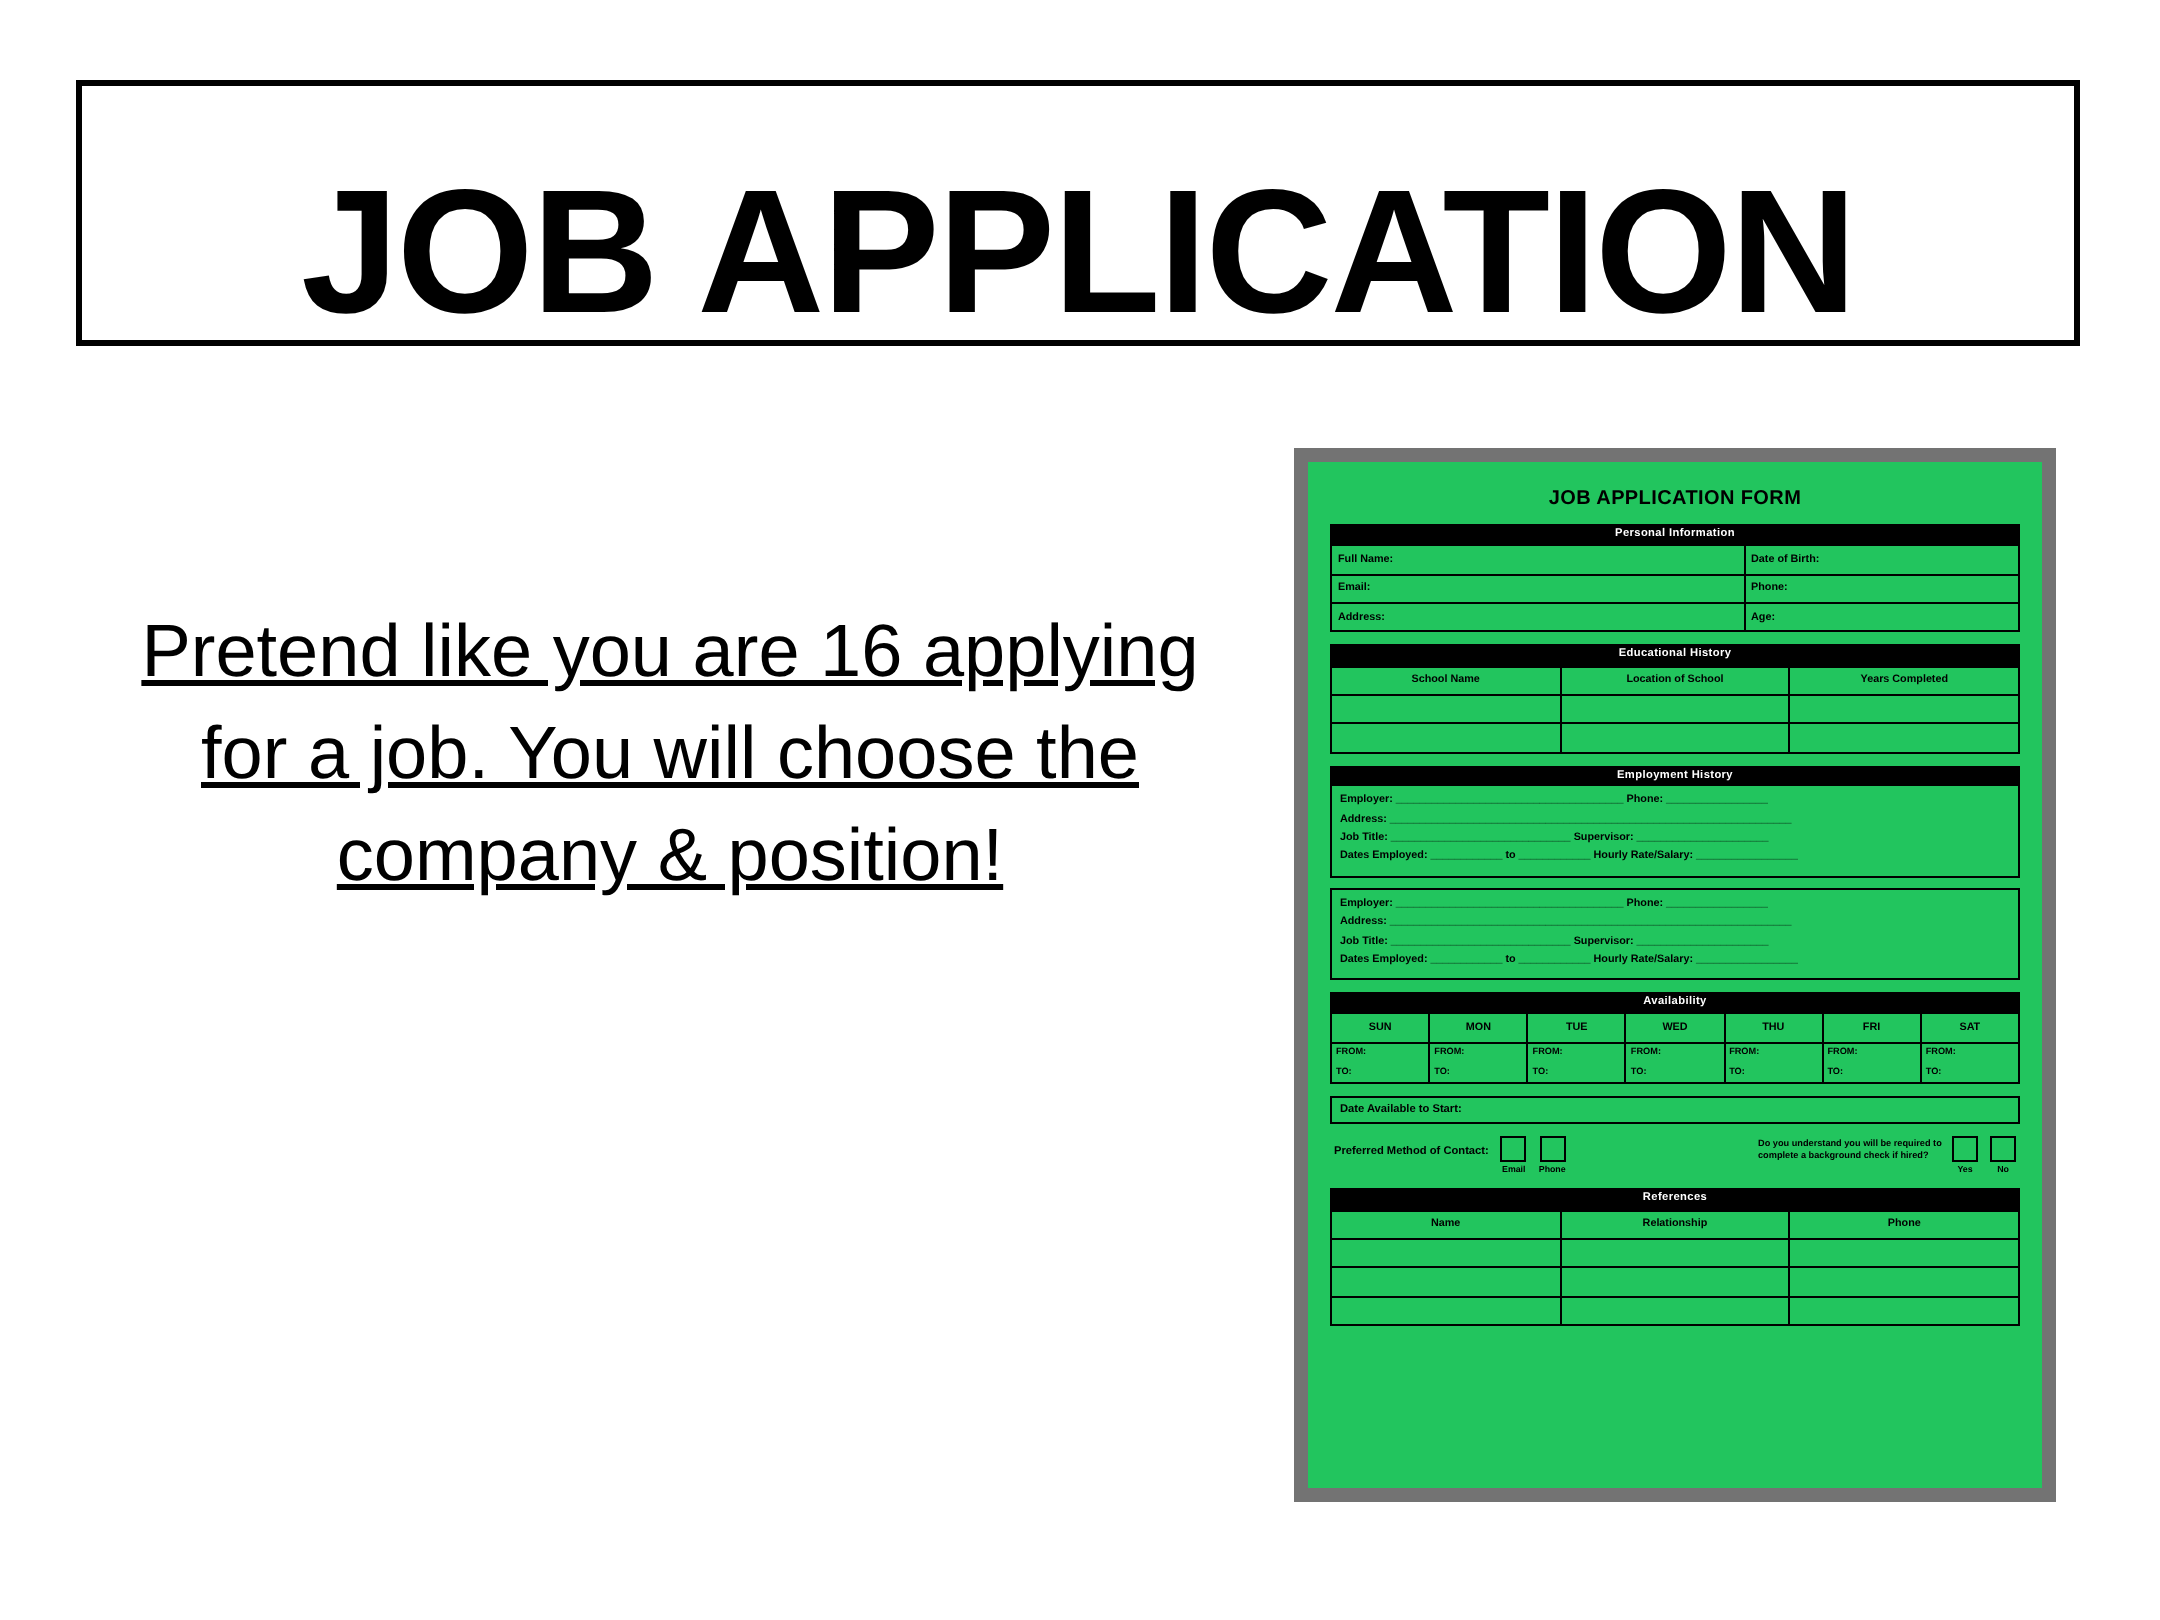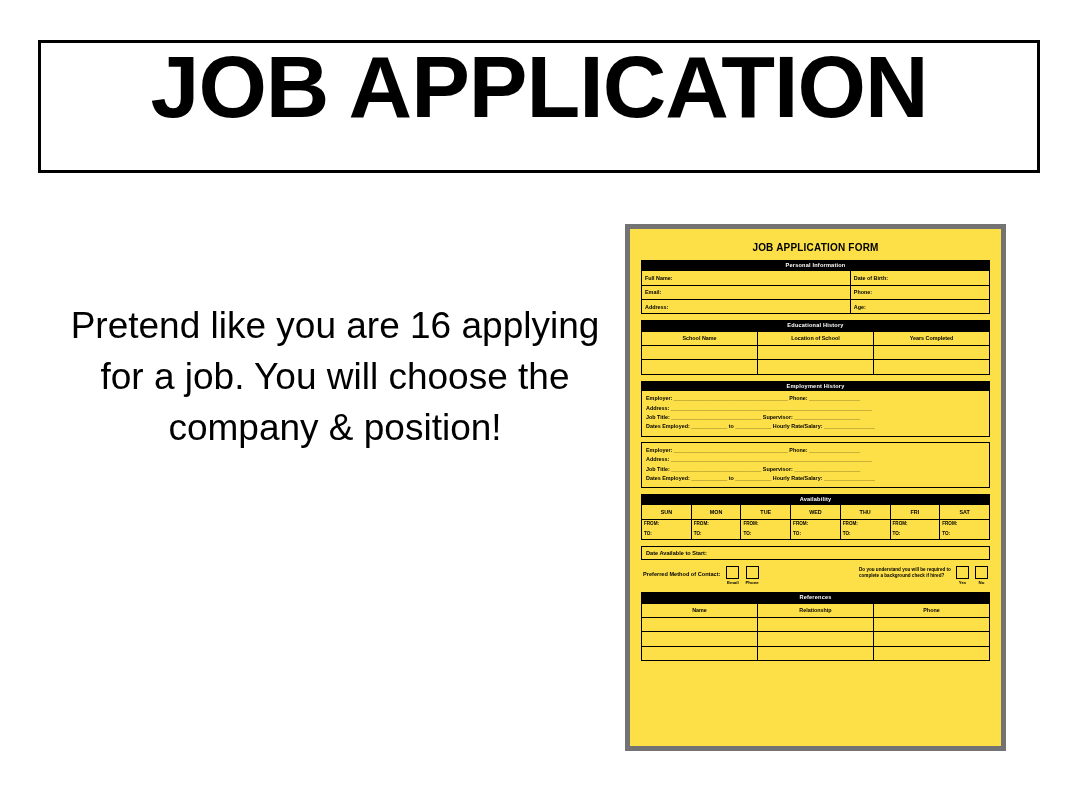--- a/index.html
+++ b/index.html
@@ -18,21 +18,21 @@
   
   .title-box {
     position: absolute;
     left: 38px;
     top: 40px;
     width: 1002px;
     height: 133px;
     border: 3px solid #000;
     box-sizing: border-box;
     display: flex;
-    align-items: flex-start;
+    align-items: flex-end;
     justify-content: center;
     background: #fff;
   }
   .title-text {
     font-size: 88px;
     font-weight: bold;
     letter-spacing: -1px;
     color: #000;
     line-height: 1;
     white-space: nowrap;
@@ -43,37 +43,38 @@
     position: absolute;
     left: 55px;
     top: 300px;
     width: 560px;
     text-align: center;
   }
   .prompt {
     font-size: 37px;
     line-height: 1.38;
     color: #000;
+    text-decoration: underline;
   }
   .instruction {
     margin-top: 36px;
     font-size: 33px;
     font-weight: bold;
     color: #ff0000;
   }
 
   
   .form-sheet {
     position: absolute;
-    left: 625px;
+    left: 647px;
     top: 224px;
     width: 381px;
     height: 527px;
-    background: #fde047;
-    border: 5px solid #737373;
+    background: #22c55e;
+    border: 7px solid #737373;
     box-sizing: border-box;
     padding: 10px 11px;
     font-size: 5.4px;
     color: #000;
   }
   .form-title {
     text-align: center;
     font-weight: bold;
     font-size: 10px;
     letter-spacing: .2px;

